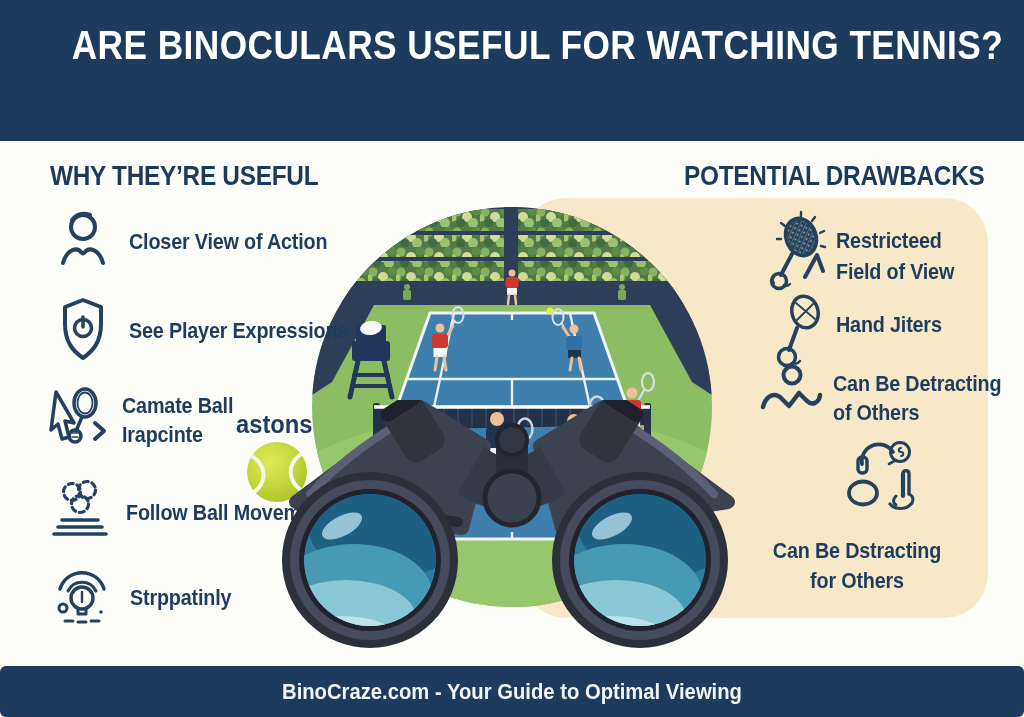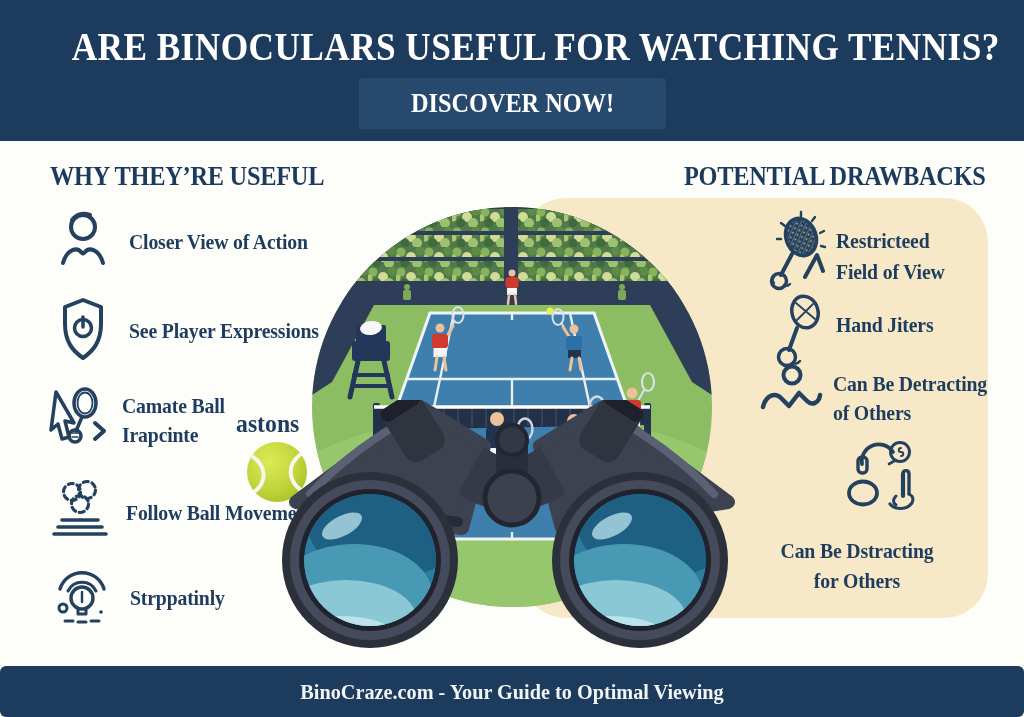--- a/index.html
+++ b/index.html
@@ -1,17 +1,17 @@
 <!DOCTYPE html>
 <html><head>
 <meta charset="utf-8">
 <style>
   html,body{margin:0;padding:0;background:#888;}
   #page{position:relative;width:1024px;height:717px;background:#fdfdfa;overflow:hidden;
-        font-family:Liberation Serif, serif;}
+        font-family:Liberation Sans, sans-serif;}
   
   .header{position:absolute;left:0;top:0;width:1024px;height:141px;background:#1d3b5c;}
   .title{position:absolute;left:0;top:22px;width:100%;text-align:center;color:#ffffff;
          font-size:41px;font-weight:bold;white-space:nowrap;transform:scaleX(.86);letter-spacing:.5px;}
   .cta-box{position:absolute;left:359px;top:78px;width:307px;height:51px;background:#27496d;border-radius:3px;}
   .cta-text{display:block;width:100%;text-align:center;line-height:51px;color:#ffffff;
             font-size:27px;font-weight:bold;transform:scaleX(.9);white-space:nowrap;}
   
   .sec-heading{position:absolute;color:#1c3a5c;font-size:28px;font-weight:bold;white-space:nowrap;
                transform:scaleX(.87);transform-origin:left center;letter-spacing:-.3px;z-index:3;}
@@ -35,23 +35,20 @@
   .footer-text{display:block;width:100%;text-align:center;line-height:51px;color:#f2f5f8;
                font-size:22px;font-weight:bold;transform:scaleX(.92);white-space:nowrap;}
 </style>
 </head>
 <body>
 
 <div id="page">
 
   <div class="header">
     <div class="title">ARE BINOCULARS USEFUL FOR WATCHING TENNIS?</div>
-    <div class="cta-box">
-      <span class="cta-text">DISCOVER NOW!</span>
-    </div>
   </div>
 
   <div class="sec-heading" style="left:50px;top:160px;">WHY THEY’RE USEFUL</div>
 
   <svg class="icn" style="left:57px;top:206px;" width="52" height="64" viewBox="0 0 52 64" fill="none" stroke="#24415f" stroke-width="4" stroke-linecap="round" stroke-linejoin="round">
     <circle cx="26" cy="21" r="12"></circle>
     <path d="M15,14 Q22,5 33,9"></path>
     <path d="M6,57 C10,43 20,41 24,46 C26,48 26,48 28,46 C32,41 42,43 46,57"></path>
   </svg>
   <div class="lbl" style="left:129px;top:228px;">

